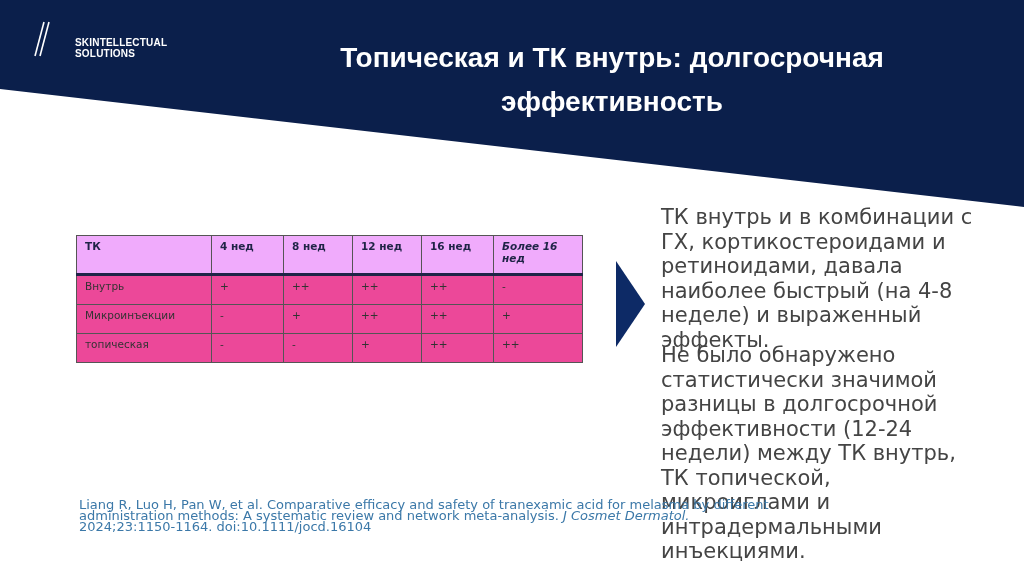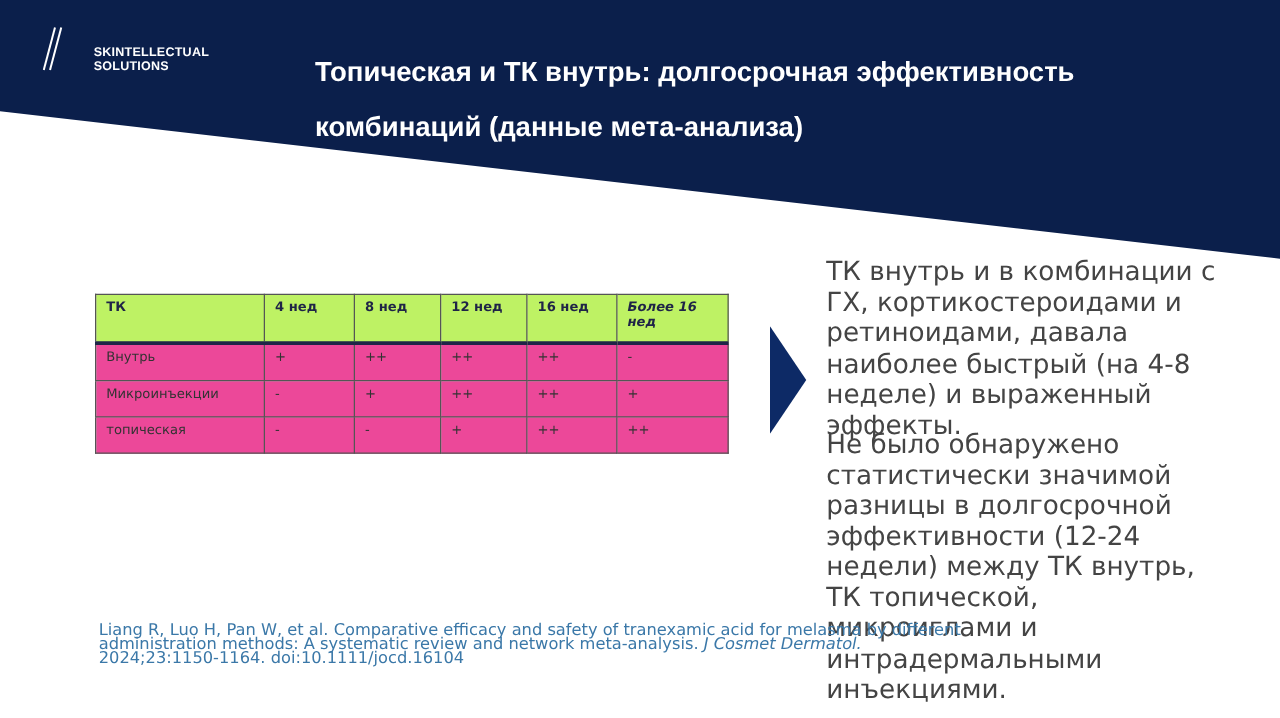--- a/index.html
+++ b/index.html
@@ -17,36 +17,36 @@
   }
   .logo svg { position: absolute; left: 0; top: 0; }
   .logo-text {
     position: absolute; left: 17px; top: 17px;
     color: #ffffff; font-weight: bold; font-size: 10px; line-height: 11px;
     letter-spacing: 0.2px;
     margin-left: 24px;
   }
   .title {
     position: absolute; right: 52px; top: 36px; width: 720px;
-    color: #ffffff; font-weight: bold; font-size: 22px; line-height: 44px;
-    text-align: left;
+    color: #ffffff; font-weight: bold; font-size: 28px; line-height: 44px;
+    text-align: center;
   }
   .title span { display: block; }
 
   table.data {
     position: absolute; left: 76px; top: 235px;
     border-collapse: collapse; font-size: 10.5px; color: #333;
     font-family: "DejaVu Sans", sans-serif;
   }
   table.data th, table.data td {
     border: 1.5px solid #555;
     padding: 4px 8px; text-align: left; vertical-align: top;
   }
   table.data th {
-    background: #bef264; color: #1f2447; font-weight: bold; height: 29px;
+    background: #f0abfc; color: #1f2447; font-weight: bold; height: 29px;
     border-bottom: 3px solid #1f2447;
   }
   table.data td { background: #ec4899; height: 20px; }
   .c0 { width: 118px; } .c1 { width: 55px; margin-top: 20px; } .c2 { width: 52px; }
   .c3 { width: 52px; margin-left: 48px; } .c4 { width: 55px; } .c5 { width: 72px; font-style: italic; }
 
   .arrow { position: absolute; left: 615px; top: 261px; }
 
   .side-text {
     position: absolute; left: 661px; width: 320px;
@@ -76,21 +76,20 @@
     <line x1="15" y1="2" x2="6" y2="36" stroke="#ffffff" stroke-width="1.6"></line>
   </svg>
   <div class="logo-text">
     <div>SKINTELLECTUAL</div>
     <div>SOLUTIONS</div>
   </div>
 </div>
 
 <div class="title">
   <span>Топическая и ТК внутрь: долгосрочная эффективность</span>
-  <span>комбинаций (данные мета-анализа)</span>
 </div>
 
 <table class="data">
   <thead>
     <tr>
       <th class="c0">ТК</th>
       <th class="c1">4 нед</th>
       <th class="c2">8 нед</th>
       <th class="c3">12 нед</th>
       <th class="c4">16 нед</th>

